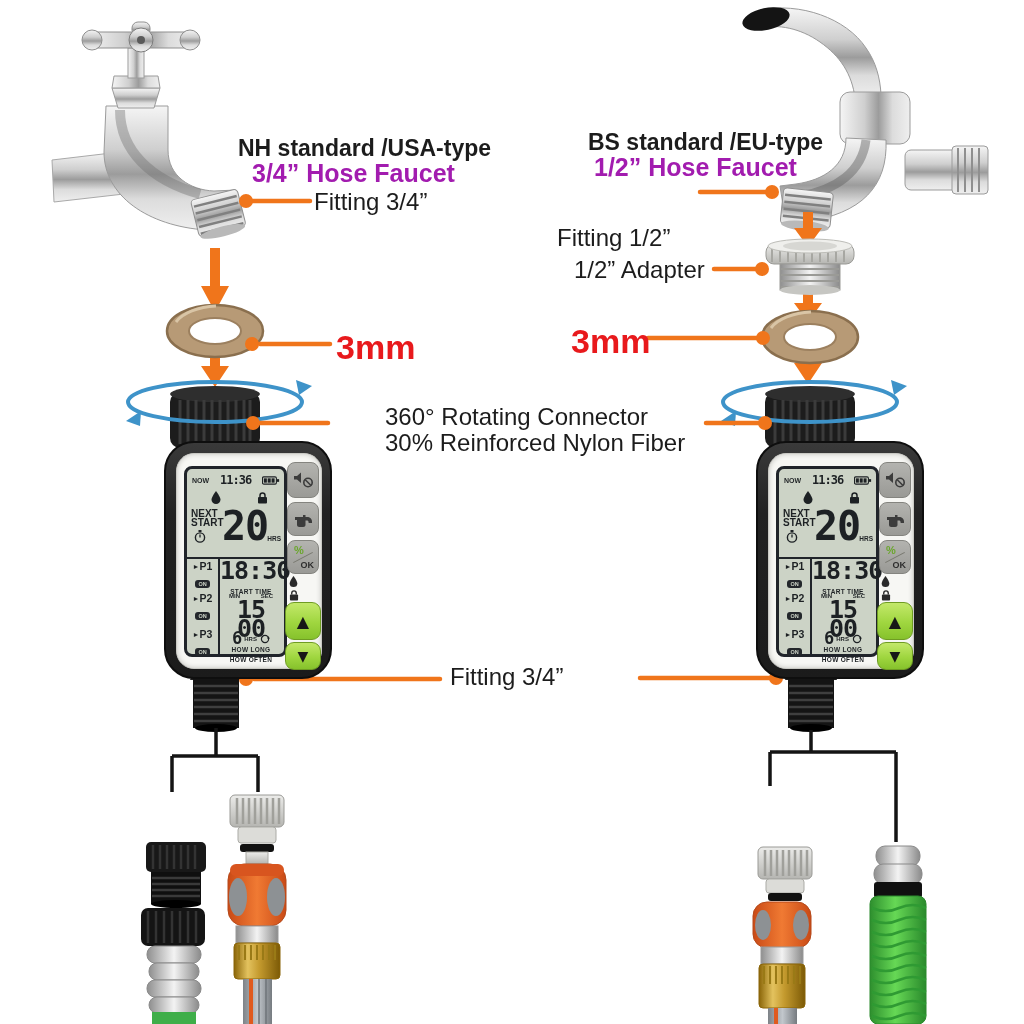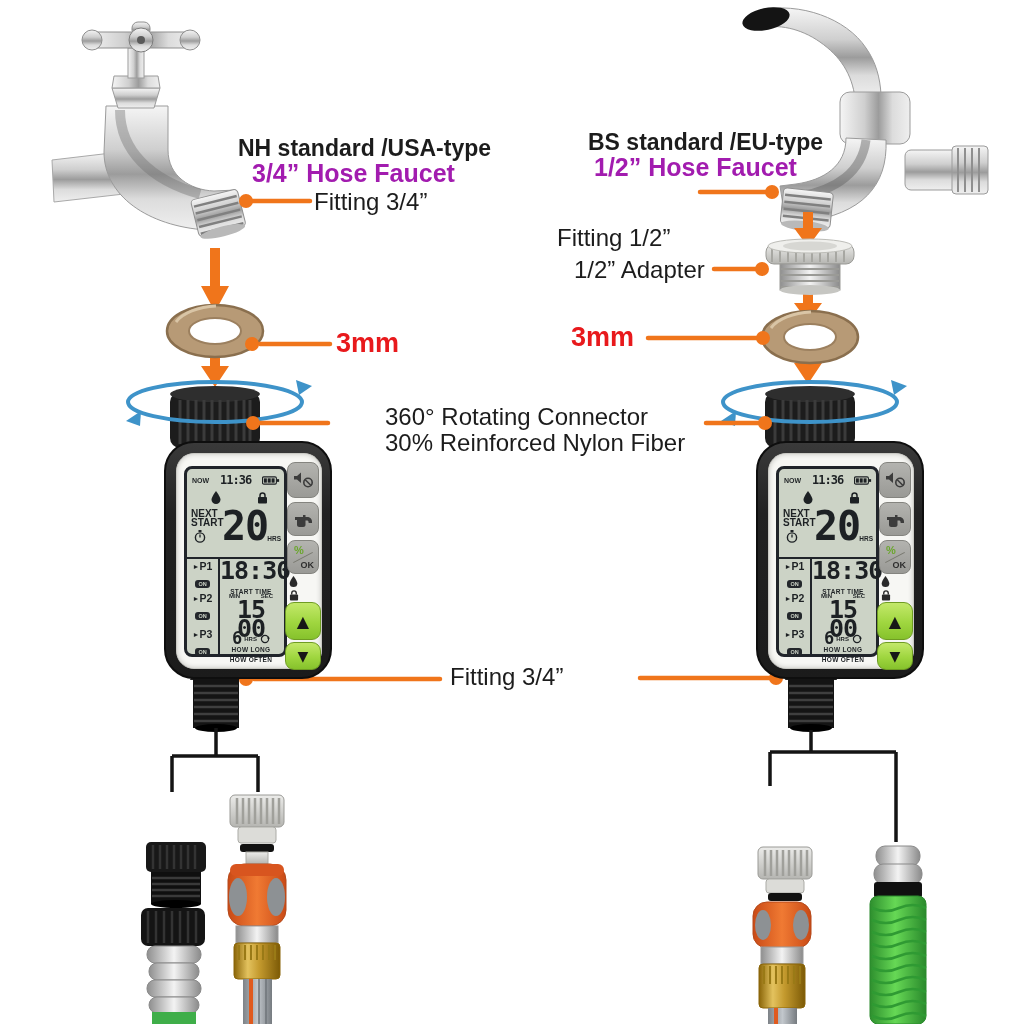--- a/index.html
+++ b/index.html
@@ -7,21 +7,21 @@
           font-family:"Liberation Sans",sans-serif;}
   svg.illus{position:absolute;left:0;top:0;}
   .label{position:absolute;white-space:nowrap;color:#1c1c1c;}
   .b{font-weight:bold;}
   .orange{color:#a21caf;}
   .red{color:#E8191C;}
   .dred{color:#C2202C;}
   .fs23{font-size:23px;}
   .fs25{font-size:25px;}
   .fs24{font-size:24px;}
-  .fs27{font-size:27px;}
+  .fs27{font-size:34px;}
   .twoLine{line-height:26px;}
   .twoLine span{display:block;}
 
   
   .timer{position:absolute;width:168px;height:238px;}
   .timer-body{position:absolute;inset:0;border-radius:30px;
       background:linear-gradient(180deg,#3a3a3a,#222 30%,#1b1b1b);
       border:2px solid #0e0e0e;box-sizing:border-box;padding-left:40px;}
   .timer-face{position:absolute;left:10px;top:10px;width:144px;height:214px;
       background:#f7f7f4;border:1px solid #c9c9c4;border-radius:18px;

